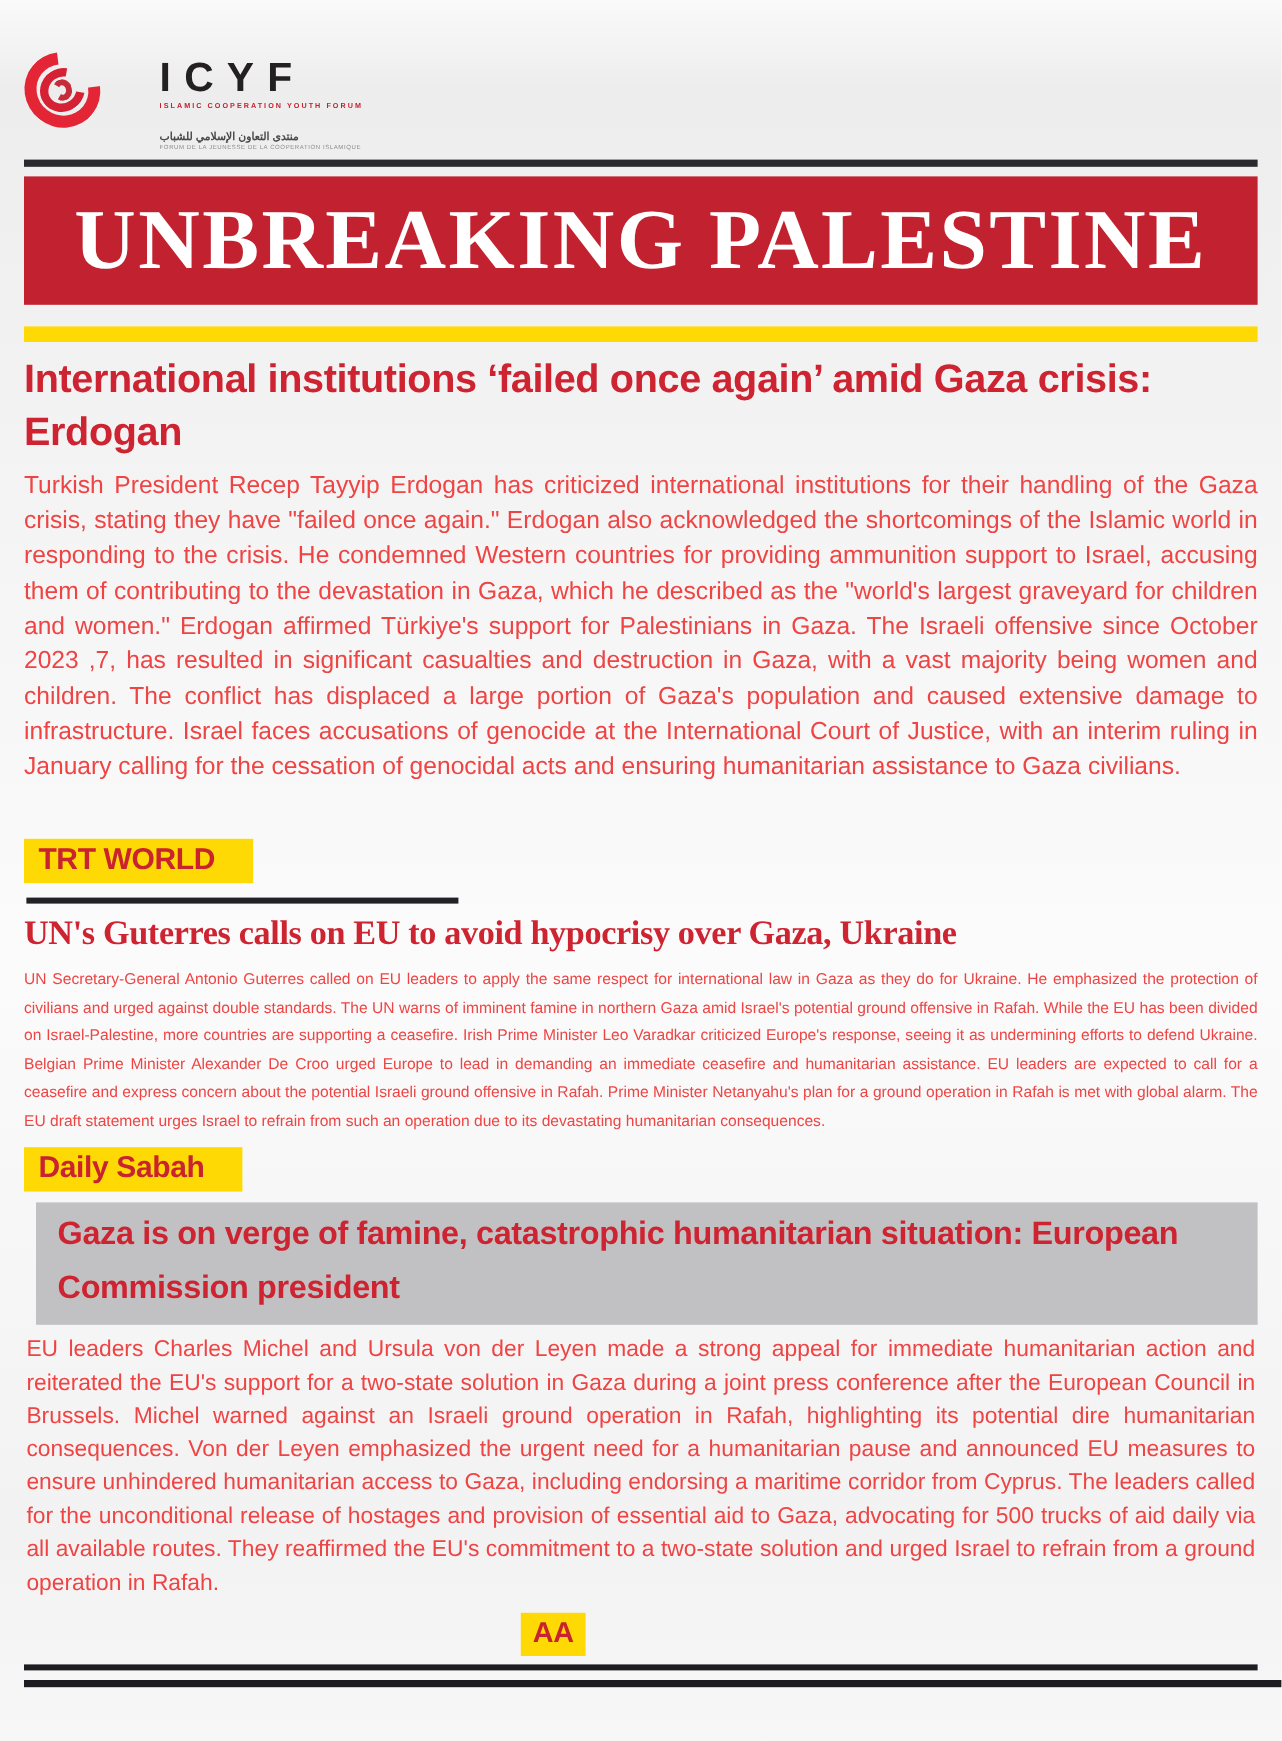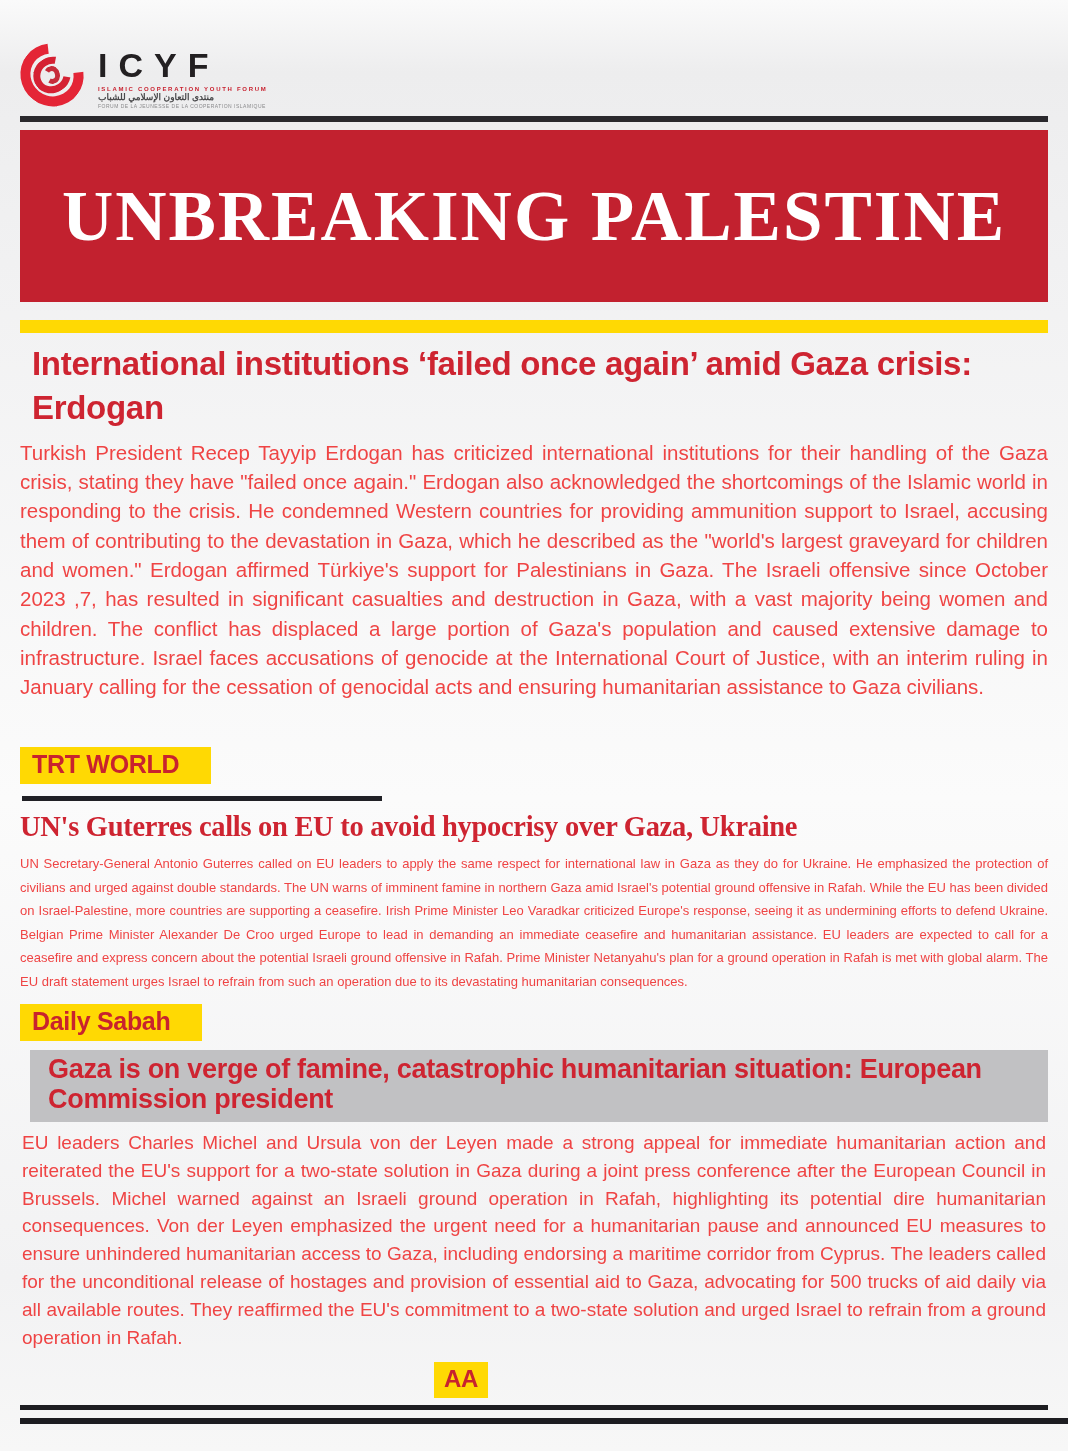--- a/index.html
+++ b/index.html
@@ -7,48 +7,48 @@
   body {
     height:1451px;
     overflow:hidden;
     font-family:"Liberation Sans", sans-serif;
     background: linear-gradient(180deg, #fafafa 0%, #ededee 5%, #f1f1f2 18%, #fbfbfb 55%, #f2f2f3 88%, #f7f7f7 100%);
     color:#4c4d4f;
   }
   .content { padding:0 20px; }
 
   
-  .logo-row { padding-top:44px; display:flex; align-items:flex-start; }
+  .logo-row { padding-top:44px; display:flex; align-items:flex-start;gap:35px; }
   .logo-emblem { position:relative; width:64px; height:62px; display:inline-block; margin-right:14px; }
   .ring { position:absolute; border-radius:50%; border-style:solid; }
   .r1 { inset:0; border-width:10px; border-color:#e42536; border-top-color:transparent; transform:rotate(38deg); }
   .r2 { inset:13px; border-width:7px; border-color:#d52133; border-right-color:transparent; transform:rotate(-35deg); }
   .r3 { inset:23px; border-width:5px; border-color:#c62c3a; border-bottom-color:transparent; transform:rotate(75deg); }
   .logo-text { display:flex; flex-direction:column; padding-top:4px; }
   .logo-name { font-size:34px; font-weight:bold; letter-spacing:11px; color:#232022; line-height:1; }
   .logo-sub-en { margin-top:4px; font-size:6px; font-weight:bold; letter-spacing:1.7px; color:#c8202e; }
-  .logo-sub-ar { margin-top:0; font-size:9px; font-weight:bold; color:#4a4a4c; }
+  .logo-sub-ar { margin-top:17px; font-size:9px; font-weight:bold; color:#4a4a4c; }
   .logo-sub-fr { margin-top:1px; font-size:5px; letter-spacing:0.5px; color:#8a8a8c; }
 
   
   .rule-top { height:6px; background:#2a292d; margin-top:7px; }
   .banner {
-    margin-top:8px; height:172px; background:#c2212f;
+    margin-top:8px; height:107px; background:#c2212f;
     display:flex; align-items:center; justify-content:center;
   }
   .banner-title {
     font-family:"Liberation Serif", serif;
     font-weight:bold; font-size:71px; letter-spacing:2px;
     color:#ffffff; white-space:nowrap;
   }
   .rule-yellow { height:13px; background:#ffd903; margin-top:18px; }
 
   
   .headline {
-    color:#ce2431; font-weight:bold; letter-spacing:-0.3px;margin-left:12px;
+    color:#ce2431; font-weight:bold; letter-spacing:-0.3px;
   }
   .h-1 { font-size:33px; line-height:1.33; margin-top:9px; }
   .h-2 { font-size:28.5px; line-height:1.25; margin:8px 0 7px;font-family:Liberation Serif, serif; }
 
   
   .body-text { text-align:justify; color:#ef4444; }
   .p-1 { font-size:20.5px; line-height:29.3px; margin-top:8px; }
   .p-2 { font-size:13px; line-height:23.5px; margin-top:6px; }
   .p-3 { font-size:19px; line-height:27.8px; margin:7px 2px 0 2px; }
 
@@ -63,21 +63,21 @@
     padding:5px 32px 7px 12px; letter-spacing:-0.3px;
   }
   .source-label.small { font-size:24px; padding:5px 10px 7px 10px; }
   .divider { width:360px; height:5px; background:#212126; margin:12px 0 0 2px; }
 
   
   .gray-box {
     margin:9px 0 0 10px; background:#c1c1c3;
     padding:4px 24px 8px 18px;
   }
-  .h-3 { font-size:27px; line-height:30px; margin:0; }
+  .h-3 { font-size:27px; line-height:45px; margin:0; }
 
   
   .rule-a { height:5px; background:#1d1d21; margin-top:7px; }
   .rule-b { height:6px; background:#1d1d21; margin:8px -20px 0 0; }
 </style>
 </head>
 <body>
 
 <div class="content">
 

